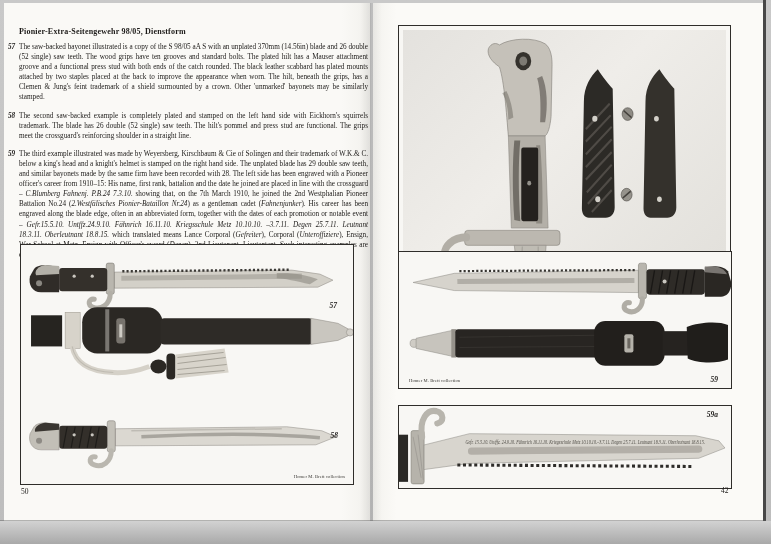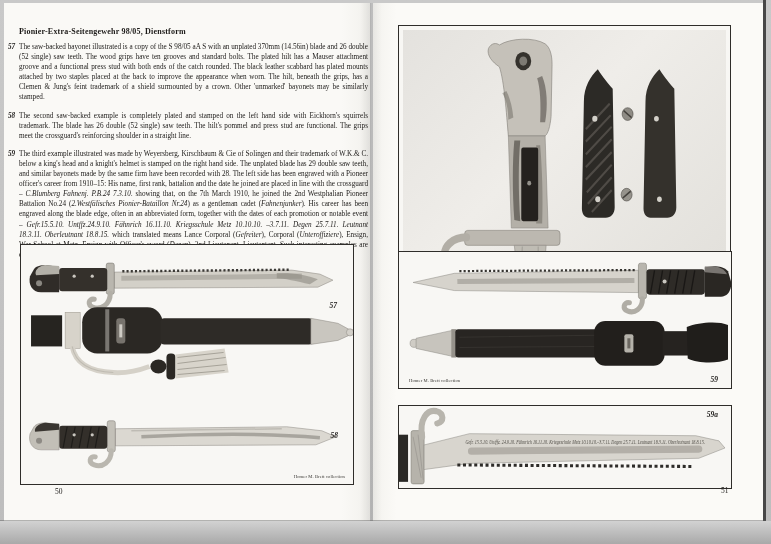--- a/index.html
+++ b/index.html
@@ -107,21 +107,21 @@
         <path d="M38,179 L38,204 L20,204 C11,204 7,196 9,188 L13,181 C15,178 20,177 25,177 Z" fill="#c2bfb7" stroke="#8a8781" stroke-width="0.5"></path>
         <path d="M38,178 L38,184 L14,186 C13,182 17,178 24,177 Z" fill="#3a3631"></path>
         <circle cx="18" cy="195" r="3" fill="#8d8a84"></circle>
       </g>
     </svg>
     <div class="fig-label" style="top:56px;right:16px;">57</div>
     <div class="fig-label" style="top:186px;right:15px;">58</div>
     <div class="caption" style="bottom:5px;right:8px;">Homer M. Brett collection</div>
   </div>
 
-  <div class="pageno" style="left:21px;top:487px;margin-left:34px;">50</div>
+  <div class="pageno" style="left:21px;top:487px;">50</div>
 
   <div class="frame" style="left:398px;top:25px;width:333px;height:253px;">
     <div class="photo">
       <svg viewBox="0 0 325 211" preserveAspectRatio="none">
         <g>
           <path d="M97,13 C108,7 132,6 143,12 C148,15 150,22 150,30 L149,75 C148,84 146,90 143,92 L106,92 C104,72 102,45 97,32 C90,28 84,22 86,16 C89,11 94,11 97,13 Z" fill="#c5c1b9" stroke="#87837d" stroke-width="0.6"></path>
           <circle cx="121" cy="27" r="8" fill="#35322d"></circle>
             <circle cx="121" cy="27" r="4" fill="#7d7a73"></circle>
           <path d="M140,40 C145,50 146,66 143,80 L138,80 C139,64 138,50 135,42 Z" fill="#5c5852" opacity="0.65"></path>
           <path d="M100,55 C104,60 106,70 106,78 L111,76 C110,66 107,58 104,53 Z" fill="#6b6760" opacity="0.5"></path>
@@ -193,15 +193,15 @@
         <path d="M23,30 C20,13 28,3 37,5 C45,7 45,16 38,17" fill="none" stroke="#b8b5ad" stroke-width="6" stroke-linecap="round"></path>
         <polygon points="25,38 70,27 295,29 318,34 324,41 298,51 70,56 25,62" fill="#d8d5ce" stroke="#8a8781" stroke-width="0.5"></polygon>
         <path d="M72,44 L298,42" stroke="#8f8b84" stroke-width="7" opacity="0.5" stroke-linecap="round"></path>
         <path d="M58,57.5 L292,59" stroke="#2e2c29" stroke-width="3" stroke-dasharray="3 2.6" fill="none"></path>
         <text x="66" y="37" font-size="5" font-style="italic" fill="#4e4b45" textLength="238" lengthAdjust="spacingAndGlyphs">Gefr. 15.5.10. Untffz. 24.9.10. Fähnrich 16.11.10. Kriegsschule Metz 10.10.10.–3.7.11. Degen 25.7.11. Leutnant 18.3.11. Oberleutnant 18.8.15.</text>
       </g>
     </svg>
     <div class="fig-label" style="top:4px;right:13px;">59a</div>
   </div>
 
-  <div class="pageno" style="left:721px;top:486px;">51</div>
+  <div class="pageno" style="left:721px;top:486px;">42</div>
 
 </div>
 
 </body></html>

